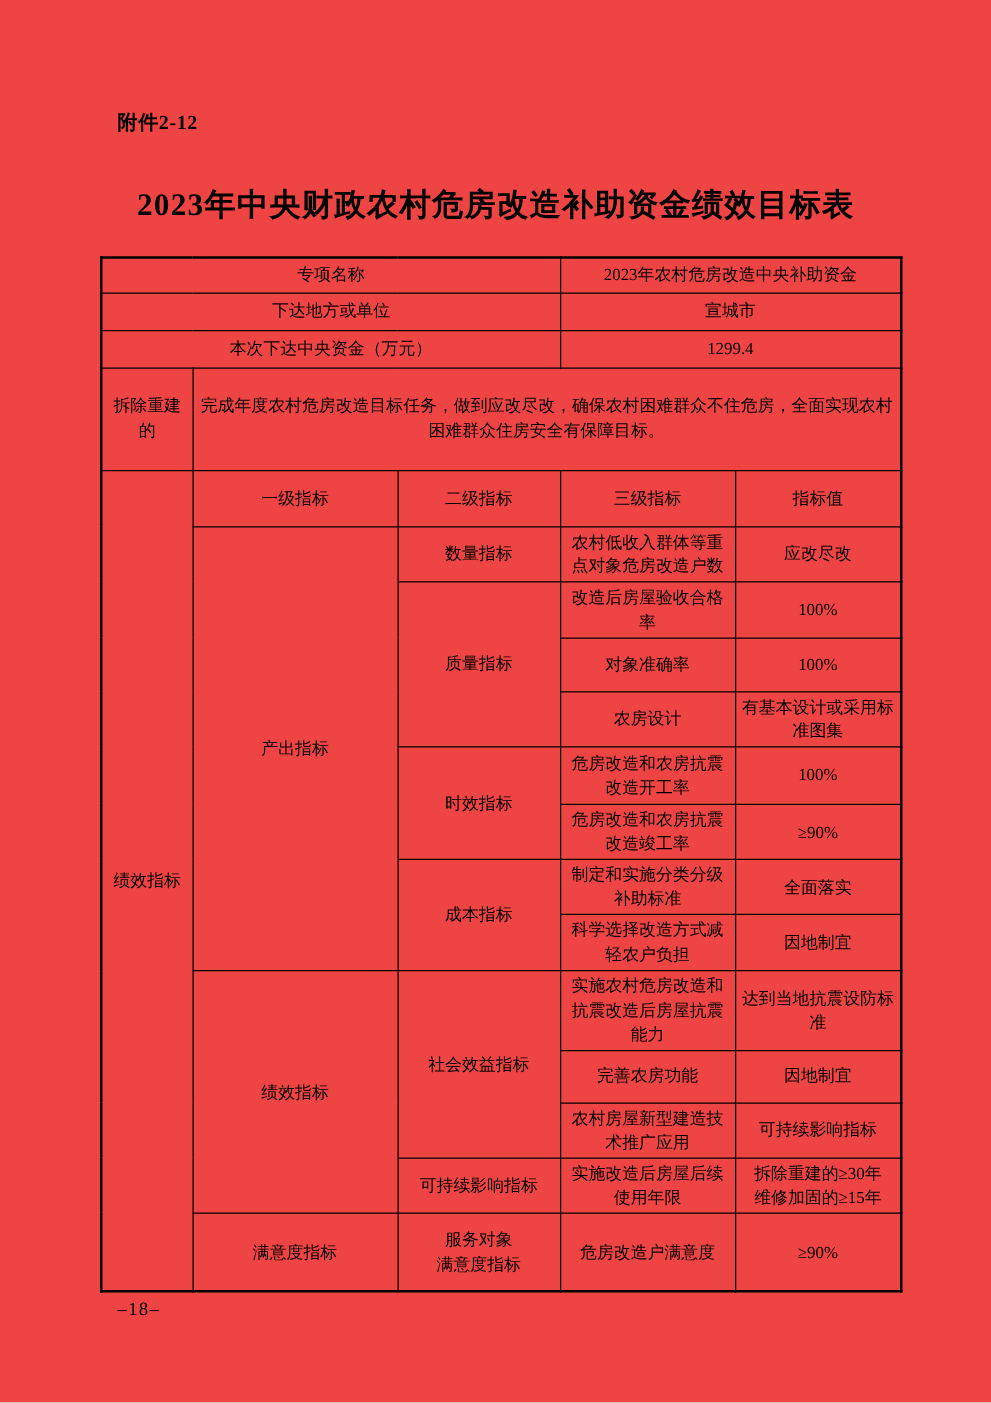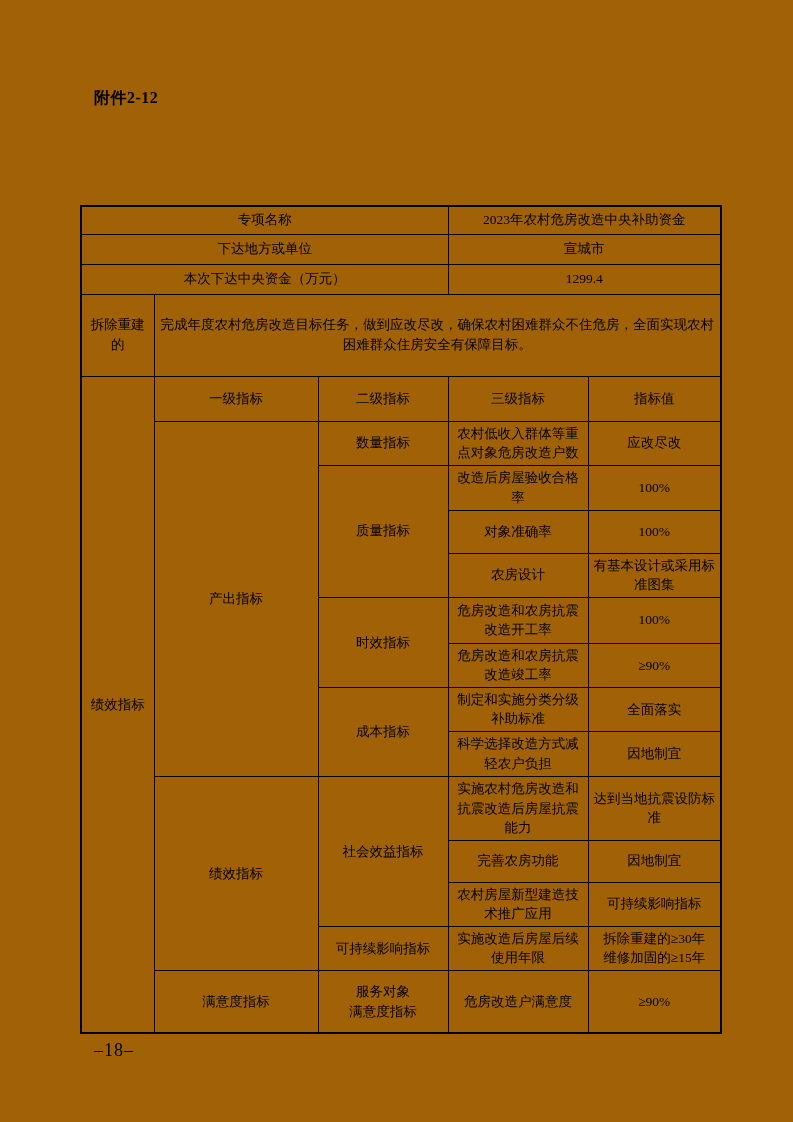--- a/index.html
+++ b/index.html
@@ -2,21 +2,21 @@
 <html><head>
 <meta charset="utf-8">
 <style>
   * { margin:0; padding:0; box-sizing:border-box; }
   html,body { background:#ffffff; }
   body {
     width:793px; height:1122px; position:relative;
     font-family:"Liberation Serif","DejaVu Serif",serif;
     color:#000;
   }
-  .page { position:absolute; inset:0; background:#a16207; overflow:hidden;text-decoration:underline; }
+  .page { position:absolute; inset:0; background:#ef4444; overflow:hidden;text-decoration:underline; }
 
   .attachment {
     position:absolute; left:94px; top:88px;
     font-size:16px; font-weight:bold; letter-spacing:0.5px;
   }
   .doc-title {
     position:absolute; top:147px; left:0; width:100%;
     text-align:center; font-size:25px; font-weight:bold; letter-spacing:1px;
   }
 
@@ -34,29 +34,30 @@
   }
   td.l3 { text-align:left; padding:2px 3px 2px 5px; }
   td.goal {
     text-align:left; vertical-align:middle;
     padding:4px 8px; font-size:14px; line-height:1.5;
   }
   .preline { white-space:pre-line; }
 
   .pageno {
     position:absolute; left:94px; top:1040px;
-    font-size:18px; letter-spacing:1px;
+    font-size:15px; letter-spacing:1px;
   }
 </style>
 </head>
 <body>
 
 <div class="page">
 
   <div class="attachment">附件2-12</div>
+  <div class="doc-title">2023年中央财政农村危房改造补助资金绩效目标表</div>
 
   <table class="main">
     <colgroup>
       <col style="width:73px">
         <col style="width:164px">
         <col style="width:130px">
         <col style="width:140px">
         <col style="width:133px">
     </colgroup>
     <tbody>

